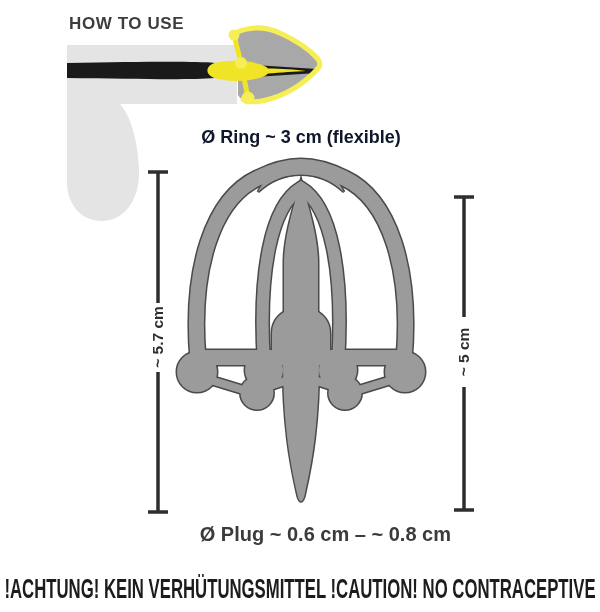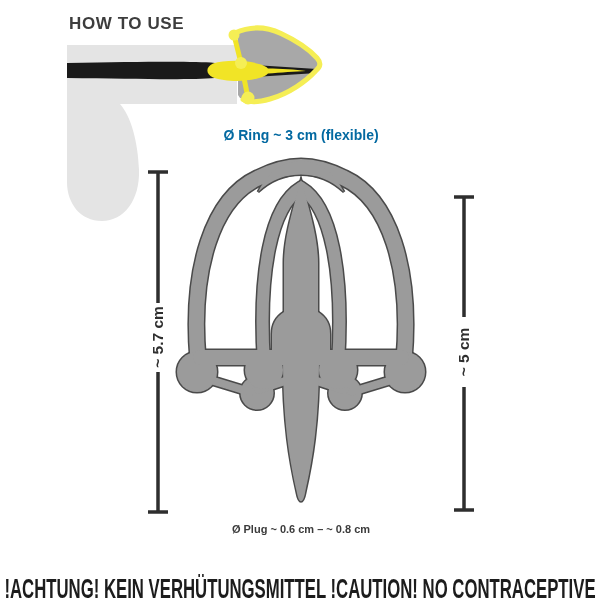--- a/index.html
+++ b/index.html
@@ -8,25 +8,25 @@
     overflow:hidden;font-family:"Liberation Sans",sans-serif;color:#3b3b3b;text-decoration:underline;
   }
   #art{position:absolute;left:0;top:0;}
   .lbl{position:absolute;white-space:nowrap;}
   .how-to-use{
     left:69px;top:14px;font-size:17px;font-weight:700;
     letter-spacing:0.6px;color:#3d3d3d;
   }
   .ring-label{
     left:151px;top:127px;width:300px;text-align:center;
-    font-size:14px;font-weight:600;color:#0369a1;white-space:nowrap;
+    font-size:18px;font-weight:600;color:#0f172a;white-space:nowrap;
   }
   .plug-label{
-    left:151px;top:523px;width:300px;text-align:center;
-    font-size:11px;font-weight:600;color:#3b3b3b;white-space:nowrap;
+    left:151px;top:523px;width:300px;text-align:right;
+    font-size:20px;font-weight:600;color:#3b3b3b;white-space:nowrap;
   }
   .vlabel{
     position:absolute;white-space:nowrap;font-size:15.5px;font-weight:600;
     color:#2e2e2e;transform:translate(-50%,-50%) rotate(-90deg);
   }
   .vlabel.left{left:158px;top:337px;}
   .vlabel.right{left:464px;top:352px;}
   .warning{
     position:absolute;left:50%;top:574px;
     transform:translateX(-50%) scaleX(0.62);transform-origin:center;

